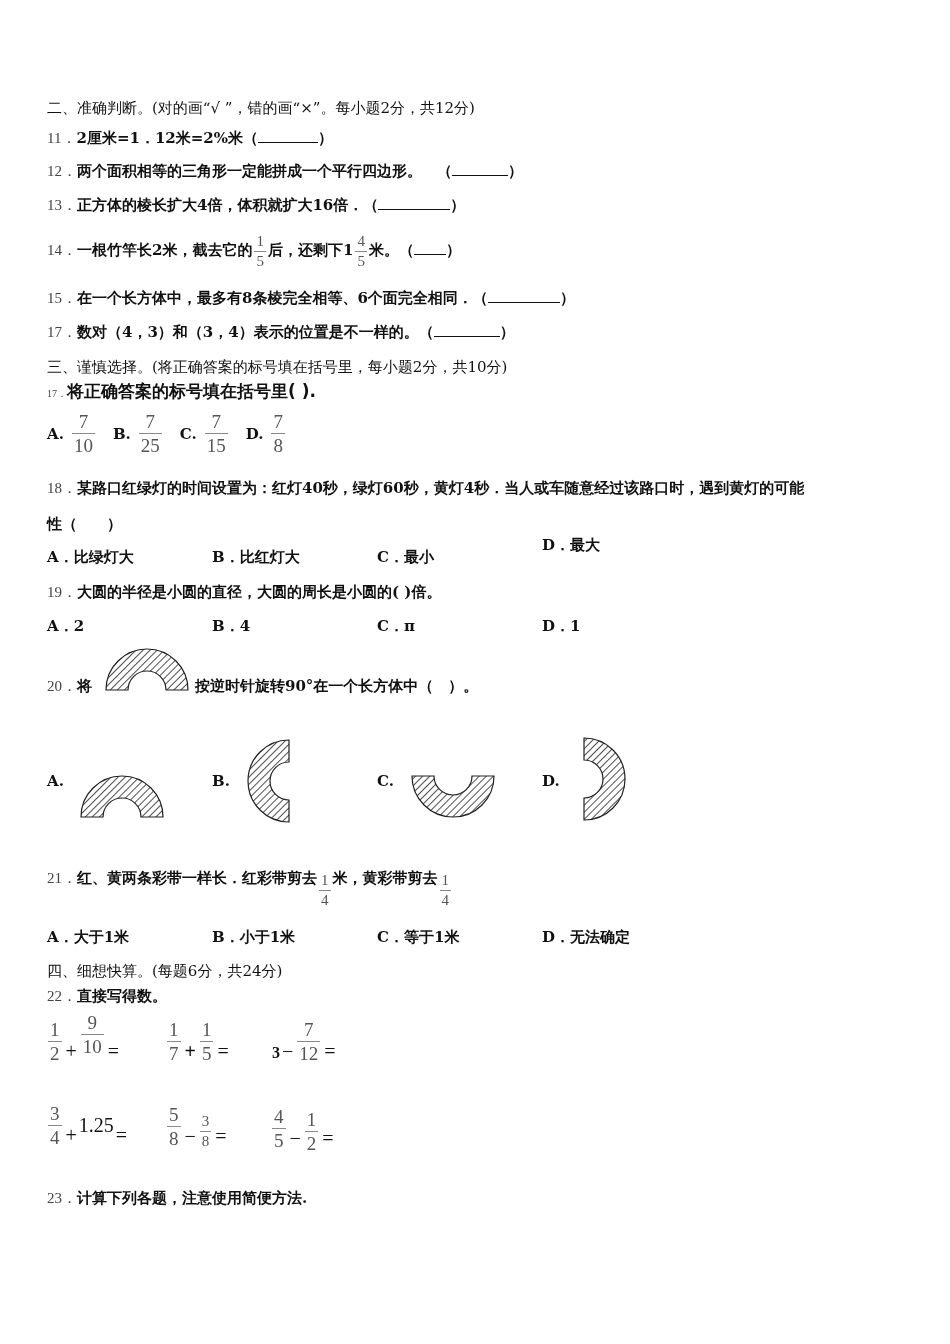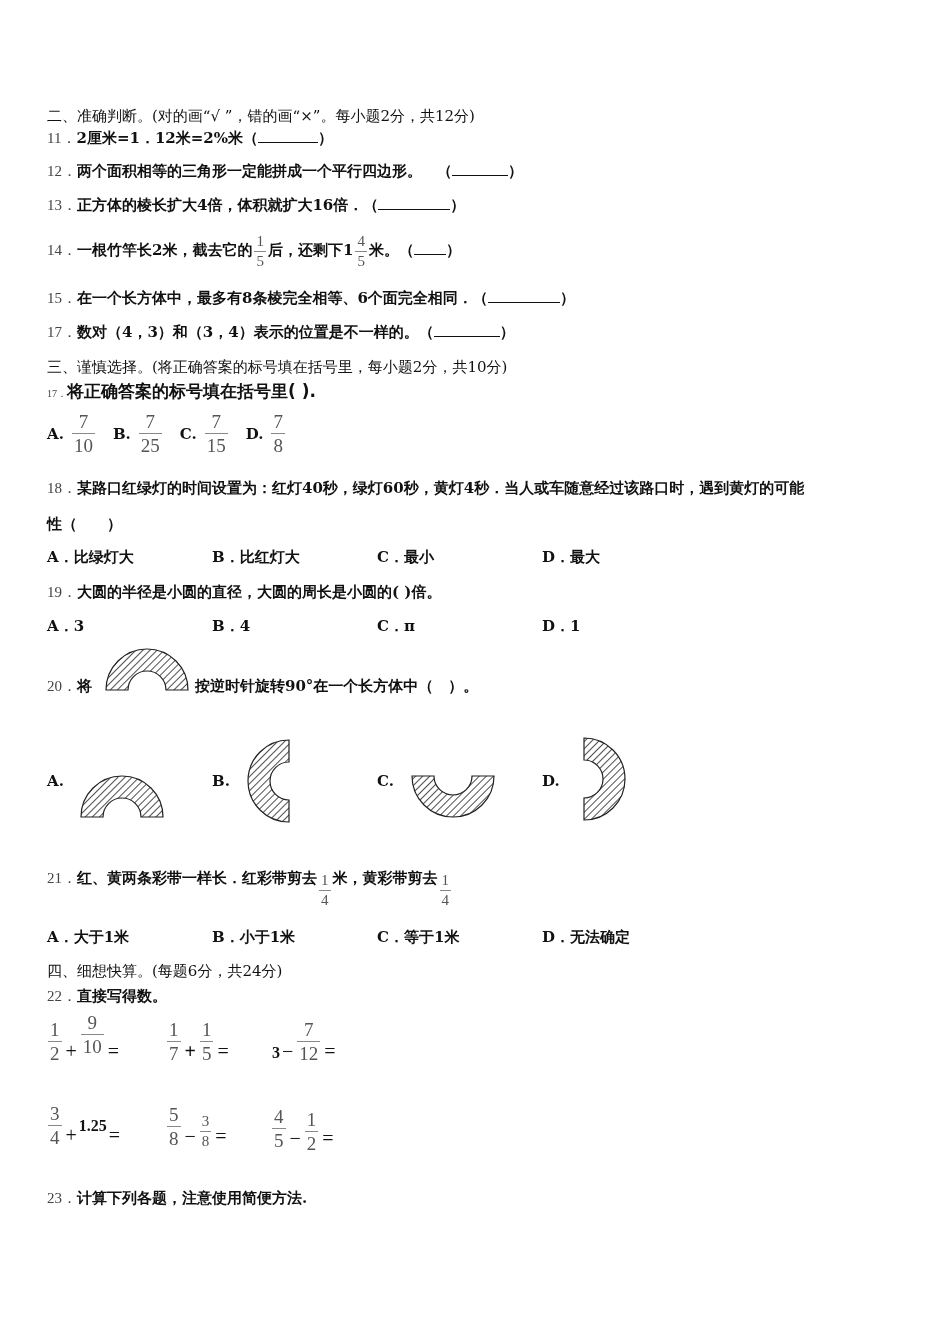--- a/index.html
+++ b/index.html
@@ -25,21 +25,21 @@
 
 <svg width="0" height="0" style="position:absolute">
   <defs>
     <pattern id="hatch" patternUnits="userSpaceOnUse" width="5" height="5" patternTransform="rotate(45)">
       <rect width="5" height="5" fill="#fff"></rect>
       <line x1="0" y1="0" x2="0" y2="5" stroke="#222" stroke-width="1.6"></line>
     </pattern>
   </defs>
 </svg>
 
-<div class="ln sec" style="top:106px">二、准确判断。(对的画“√ ”，错的画“×”。每小题2分，共12分)</div>
+<div class="ln sec" style="top:98px">二、准确判断。(对的画“√ ”，错的画“×”。每小题2分，共12分)</div>
 
 <div class="ln" style="top:128px">
   <span class="num">11．</span><span>2厘米=1．12米=2%米（</span><span class="blank" style="width:60px"></span><span>）</span>
 </div>
 
 <div class="ln" style="top:161px">
   <span class="num">12．</span><span>两个面积相等的三角形一定能拼成一个平行四边形。　（</span><span class="blank" style="width:56px"></span><span>）</span>
 </div>
 
 <div class="ln" style="top:195px">
@@ -101,26 +101,26 @@
     </span>
 </div>
 
 <div class="ln" style="top:478px">
   <span class="num">18．</span><span>某路口红绿灯的时间设置为：红灯40秒，绿灯60秒，黄灯4秒．当人或车随意经过该路口时，遇到黄灯的可能</span>
 </div>
 <div class="ln" style="top:514px">性（　　）</div>
 <div class="opt" style="left:47px; top:548px">A．比绿灯大</div>
 <div class="opt" style="left:212px; top:548px">B．比红灯大</div>
 <div class="opt" style="left:377px; top:548px">C．最小</div>
-<div class="opt" style="left:542px; top:548px">D．最大</div>
+<div class="opt" style="left:542px; top:536px">D．最大</div>
 
 <div class="ln" style="top:582px">
   <span class="num">19．</span><span>大圆的半径是小圆的直径，大圆的周长是小圆的(  )倍。</span>
 </div>
-<div class="opt" style="left:47px; top:617px">A．3</div>
+<div class="opt" style="left:47px; top:617px">A．2</div>
 <div class="opt" style="left:212px; top:617px">B．4</div>
 <div class="opt" style="left:377px; top:617px">C．π</div>
 <div class="opt" style="left:542px; top:617px">D．1</div>
 
 <div class="ln" style="top:676px">
   <span class="num">20．</span><span>将</span>
 </div>
 <svg class="shape" style="left:104px; top:646px" width="86" height="46">
   <path d="M2,44 A41,41 0 0 1 84,44 L62,44 A19,19 0 0 0 24,44 Z" fill="url(#hatch)" stroke="#222" stroke-width="1.2"></path>
 </svg>
@@ -198,21 +198,21 @@
     </span>
   <span class="op" style="margin-top:20px">=</span>
 </div>
 
 <div class="math" style="left:46px; top:1104px">
   <span class="frac mid">
       <span class="n">3</span>
       <span class="d">4</span>
     </span>
   <span class="op" style="margin-top:20px">+</span>
-  <span style="font-weight:bold;font-size:16px;">1.25</span>
+  <span style="font-weight:normal;font-size:20px;">1.25</span>
   <span class="op" style="margin-top:20px">=</span>
 </div>
 <div class="math" style="left:165px; top:1104px">
   <span class="frac mid">
       <span class="n">5</span>
       <span class="d">8</span>
     </span>
   <span class="op" style="margin-top:20px">−</span>
   <span class="frac small" style="margin-top:10px">
       <span class="n">3</span>

